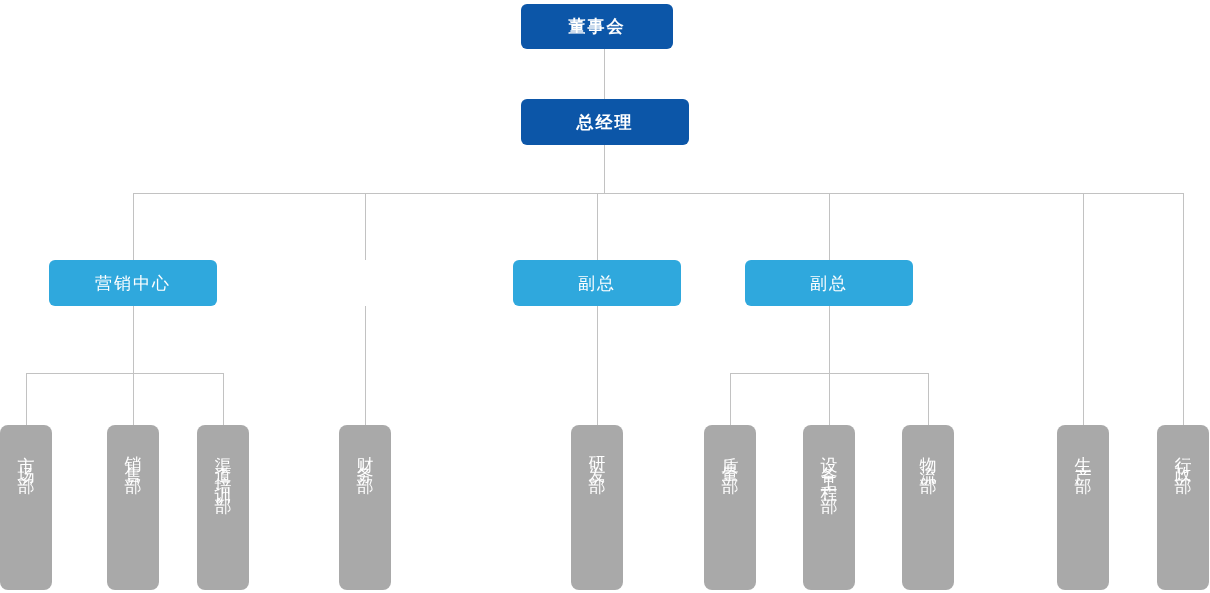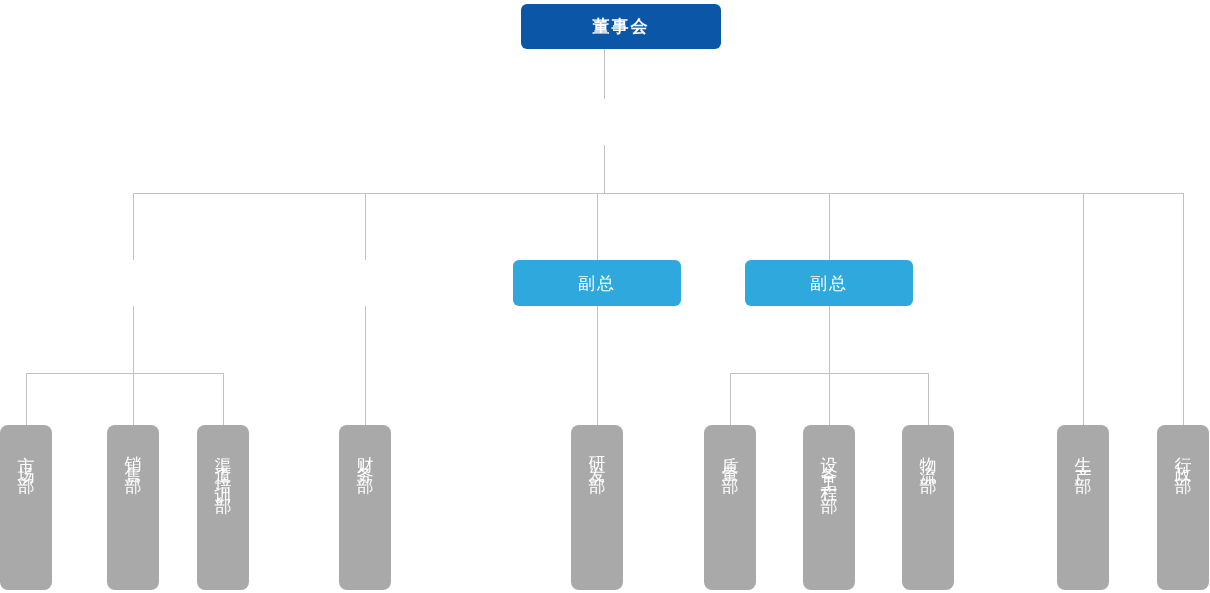--- a/index.html
+++ b/index.html
@@ -87,25 +87,31 @@
   <div class="line v" style="left:365px; top:306px; height:119px;"></div>
 
   <div class="line v" style="left:597px; top:306px; height:119px;"></div>
 
   <div class="line v" style="left:829px; top:306px; height:67px;"></div>
   <div class="line h" style="left:730px; top:373px; width:199px;"></div>
   <div class="line v" style="left:730px; top:373px; height:52px;"></div>
   <div class="line v" style="left:829px; top:373px; height:52px;"></div>
   <div class="line v" style="left:928px; top:373px; height:52px;"></div>
 
-  <div class="node l1" style="left:521px; top:4px; width:200px; height:45px;">
+  <div class="node l1" style="left:521px; top:4px; width:152px; height:45px;">
     <span>董事会</span>
   </div>
 
+  <div class="node l1" style="left:521px; top:99px; width:168px; height:46px;">
+    <span>总经理</span>
+  </div>
 
+  <div class="node l3" style="left:49px; top:260px; width:168px; height:46px;">
+    <span>营销中心</span>
+  </div>
   <div class="node l3" style="left:513px; top:260px; width:168px; height:46px;">
     <span>副总</span>
   </div>
   <div class="node l3" style="left:745px; top:260px; width:168px; height:46px;">
     <span>副总</span>
   </div>
 
   <div class="node dept" style="left:0px; top:425px; width:52px; height:165px;">
     <span class="vtext">市场部</span>
   </div>

